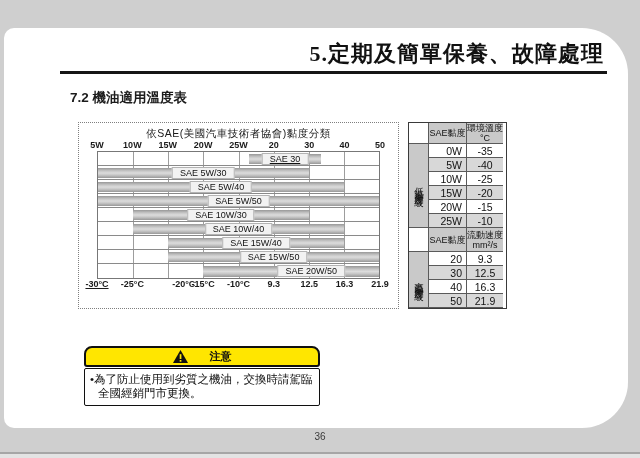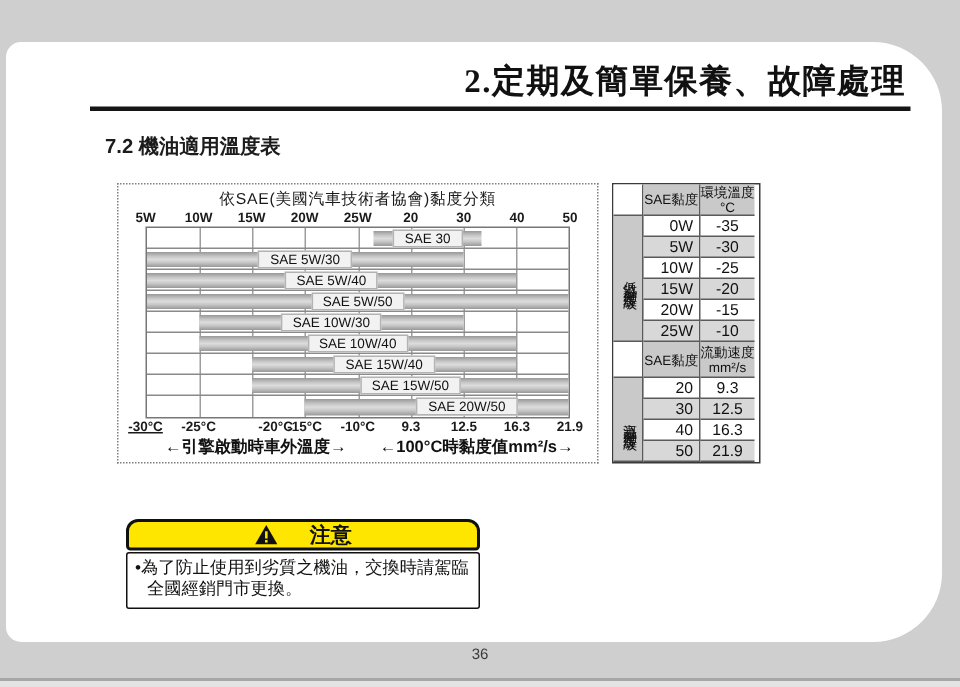--- a/index.html
+++ b/index.html
@@ -42,36 +42,36 @@
   .c-side{background:#c9c9c9;writing-mode:vertical-lr;text-orientation:upright;font-size:9.5px;
           letter-spacing:2px;justify-content:center;}
   .c-sae{font-size:10.5px;justify-content:flex-end;padding-right:4px;}
   .c-val{font-size:10.5px;}
   .last-col{border-right:none;}
 
   
   .caution{position:absolute;left:80px;top:318px;width:236px;}
   .caution-header{height:21px;box-sizing:border-box;background:#FFE600;border:2px solid #101010;
         border-radius:8px 8px 3px 3px;display:flex;align-items:center;justify-content:center;gap:22px;
-        font-size:14px;font-weight:bold;color:#101010;}
+        font-size:11px;font-weight:bold;color:#101010;}
   .caution-body{margin-top:1px;box-sizing:border-box;border:1.5px solid #101010;border-radius:2px;
         background:#fff;padding:4px 5px 5px 13px;text-indent:-8px;font-size:11.5px;line-height:13.5px;color:#111;}
 
   
   .page-number{position:absolute;left:0;right:0;top:431px;text-align:center;font-size:10px;color:#3a3a3a;}
   .footer-line{position:absolute;left:0;right:0;top:452px;height:2px;background:#a6a6a6;}
   .footer-strip{position:absolute;left:0;right:0;top:454px;height:4px;background:#e3e3e3;}
 </style>
 </head>
 <body>
 
 <div class="canvas" style="background: rgb(207, 207, 207);">
   <div class="page">
 
-    <div class="page-title">2.定期及簡單保養、故障處理</div>
+    <div class="page-title">5.定期及簡單保養、故障處理</div>
     <div class="title-rule"></div>
     <div class="section-title">7.2 機油適用溫度表</div>
 
     <div class="chart-box">
       <div class="chart-title">依SAE(美國汽車技術者協會)黏度分類</div>
       <div class="axis axis-top" id="axis-top">
           <span style="left: 0%;">5W</span>
           <span style="left: 12.5%;">10W</span>
           <span style="left: 25%;">15W</span>
           <span style="left: 37.5%;">20W</span>
@@ -84,21 +84,21 @@
       <div class="plot" id="plot">
           <div class="vline" style="left: 12.5%;"></div>
           <div class="vline" style="left: 25%;"></div>
           <div class="vline" style="left: 37.5%;"></div>
           <div class="vline" style="left: 50%;"></div>
           <div class="vline" style="left: 62.5%;"></div>
           <div class="vline" style="left: 75%;"></div>
           <div class="vline" style="left: 87.5%;"></div>
           <div class="chart-row">
             <div class="bar" style="left: 53.75%; width: 25.625%;"></div>
-            <div class="bar-label" style="left: 66.5625%;">SAE 30</div>
+            <div class="bar-label" style="left: 66.5625%; text-decoration: underline;">SAE 30</div>
           </div>
           <div class="chart-row">
             <div class="bar" style="left: 0%; width: 75%;"></div>
             <div class="bar-label" style="left: 37.5%;">SAE 5W/30</div>
           </div>
           <div class="chart-row">
             <div class="bar" style="left: 0%; width: 87.5%;"></div>
             <div class="bar-label" style="left: 43.75%;">SAE 5W/40</div>
           </div>
           <div class="chart-row">
@@ -130,37 +130,33 @@
           <span style="left: 0%; text-decoration: underline;">-30°C</span>
           <span style="left: 12.5%;">-25°C</span>
           <span style="left: 25%; margin-left: 16px;">-20°C</span>
           <span style="left: 37.5%;">-15°C</span>
           <span style="left: 50%;">-10°C</span>
           <span style="left: 62.5%;">9.3</span>
           <span style="left: 75%;">12.5</span>
           <span style="left: 87.5%;">16.3</span>
           <span style="left: 100%;">21.9</span>
         </div>
-      <div class="footnotes">
-        <span class="fn-left">←引擎啟動時車外溫度→</span>
-        <span class="fn-right">←100°C時黏度值mm²/s→</span>
-      </div>
     </div>
 
     <div class="vtable" id="vtable">
         <div class="tsec" style="grid-template-rows: 21px repeat(6, 14px);">
           <div class="tcell c-corner" style="grid-area: 1 / 1;"></div>
           <div class="tcell c-h" style="grid-area: 1 / 2; background: rgb(201, 201, 201);">SAE黏度</div>
           <div class="tcell c-h last-col" style="grid-area: 1 / 3; background: rgb(201, 201, 201);">環境溫度
 °C</div>
           <div class="tcell c-side" style="grid-area: 2 / 1 / span 6; background: rgb(201, 201, 201);">低溫黏度等級</div>
           <div class="tcell c-sae" style="grid-area: 2 / 2;">0W</div>
           <div class="tcell c-val last-col" style="grid-area: 2 / 3;">-35</div>
           <div class="tcell c-sae" style="grid-area: 3 / 2; background: rgb(216, 216, 216);">5W</div>
-          <div class="tcell c-val last-col" style="grid-area: 3 / 3; background: rgb(216, 216, 216);">-30</div>
+          <div class="tcell c-val last-col" style="grid-area: 3 / 3; background: rgb(216, 216, 216);">-40</div>
           <div class="tcell c-sae" style="grid-area: 4 / 2;">10W</div>
           <div class="tcell c-val last-col" style="grid-area: 4 / 3;">-25</div>
           <div class="tcell c-sae" style="grid-area: 5 / 2; background: rgb(216, 216, 216);">15W</div>
           <div class="tcell c-val last-col" style="grid-area: 5 / 3; background: rgb(216, 216, 216);">-20</div>
           <div class="tcell c-sae" style="grid-area: 6 / 2;">20W</div>
           <div class="tcell c-val last-col" style="grid-area: 6 / 3;">-15</div>
           <div class="tcell c-sae" style="grid-area: 7 / 2; background: rgb(216, 216, 216);">25W</div>
           <div class="tcell c-val last-col" style="grid-area: 7 / 3; background: rgb(216, 216, 216);">-10</div>
         </div>
         <div class="tsec" style="grid-template-rows: 24px repeat(4, 14px);">

